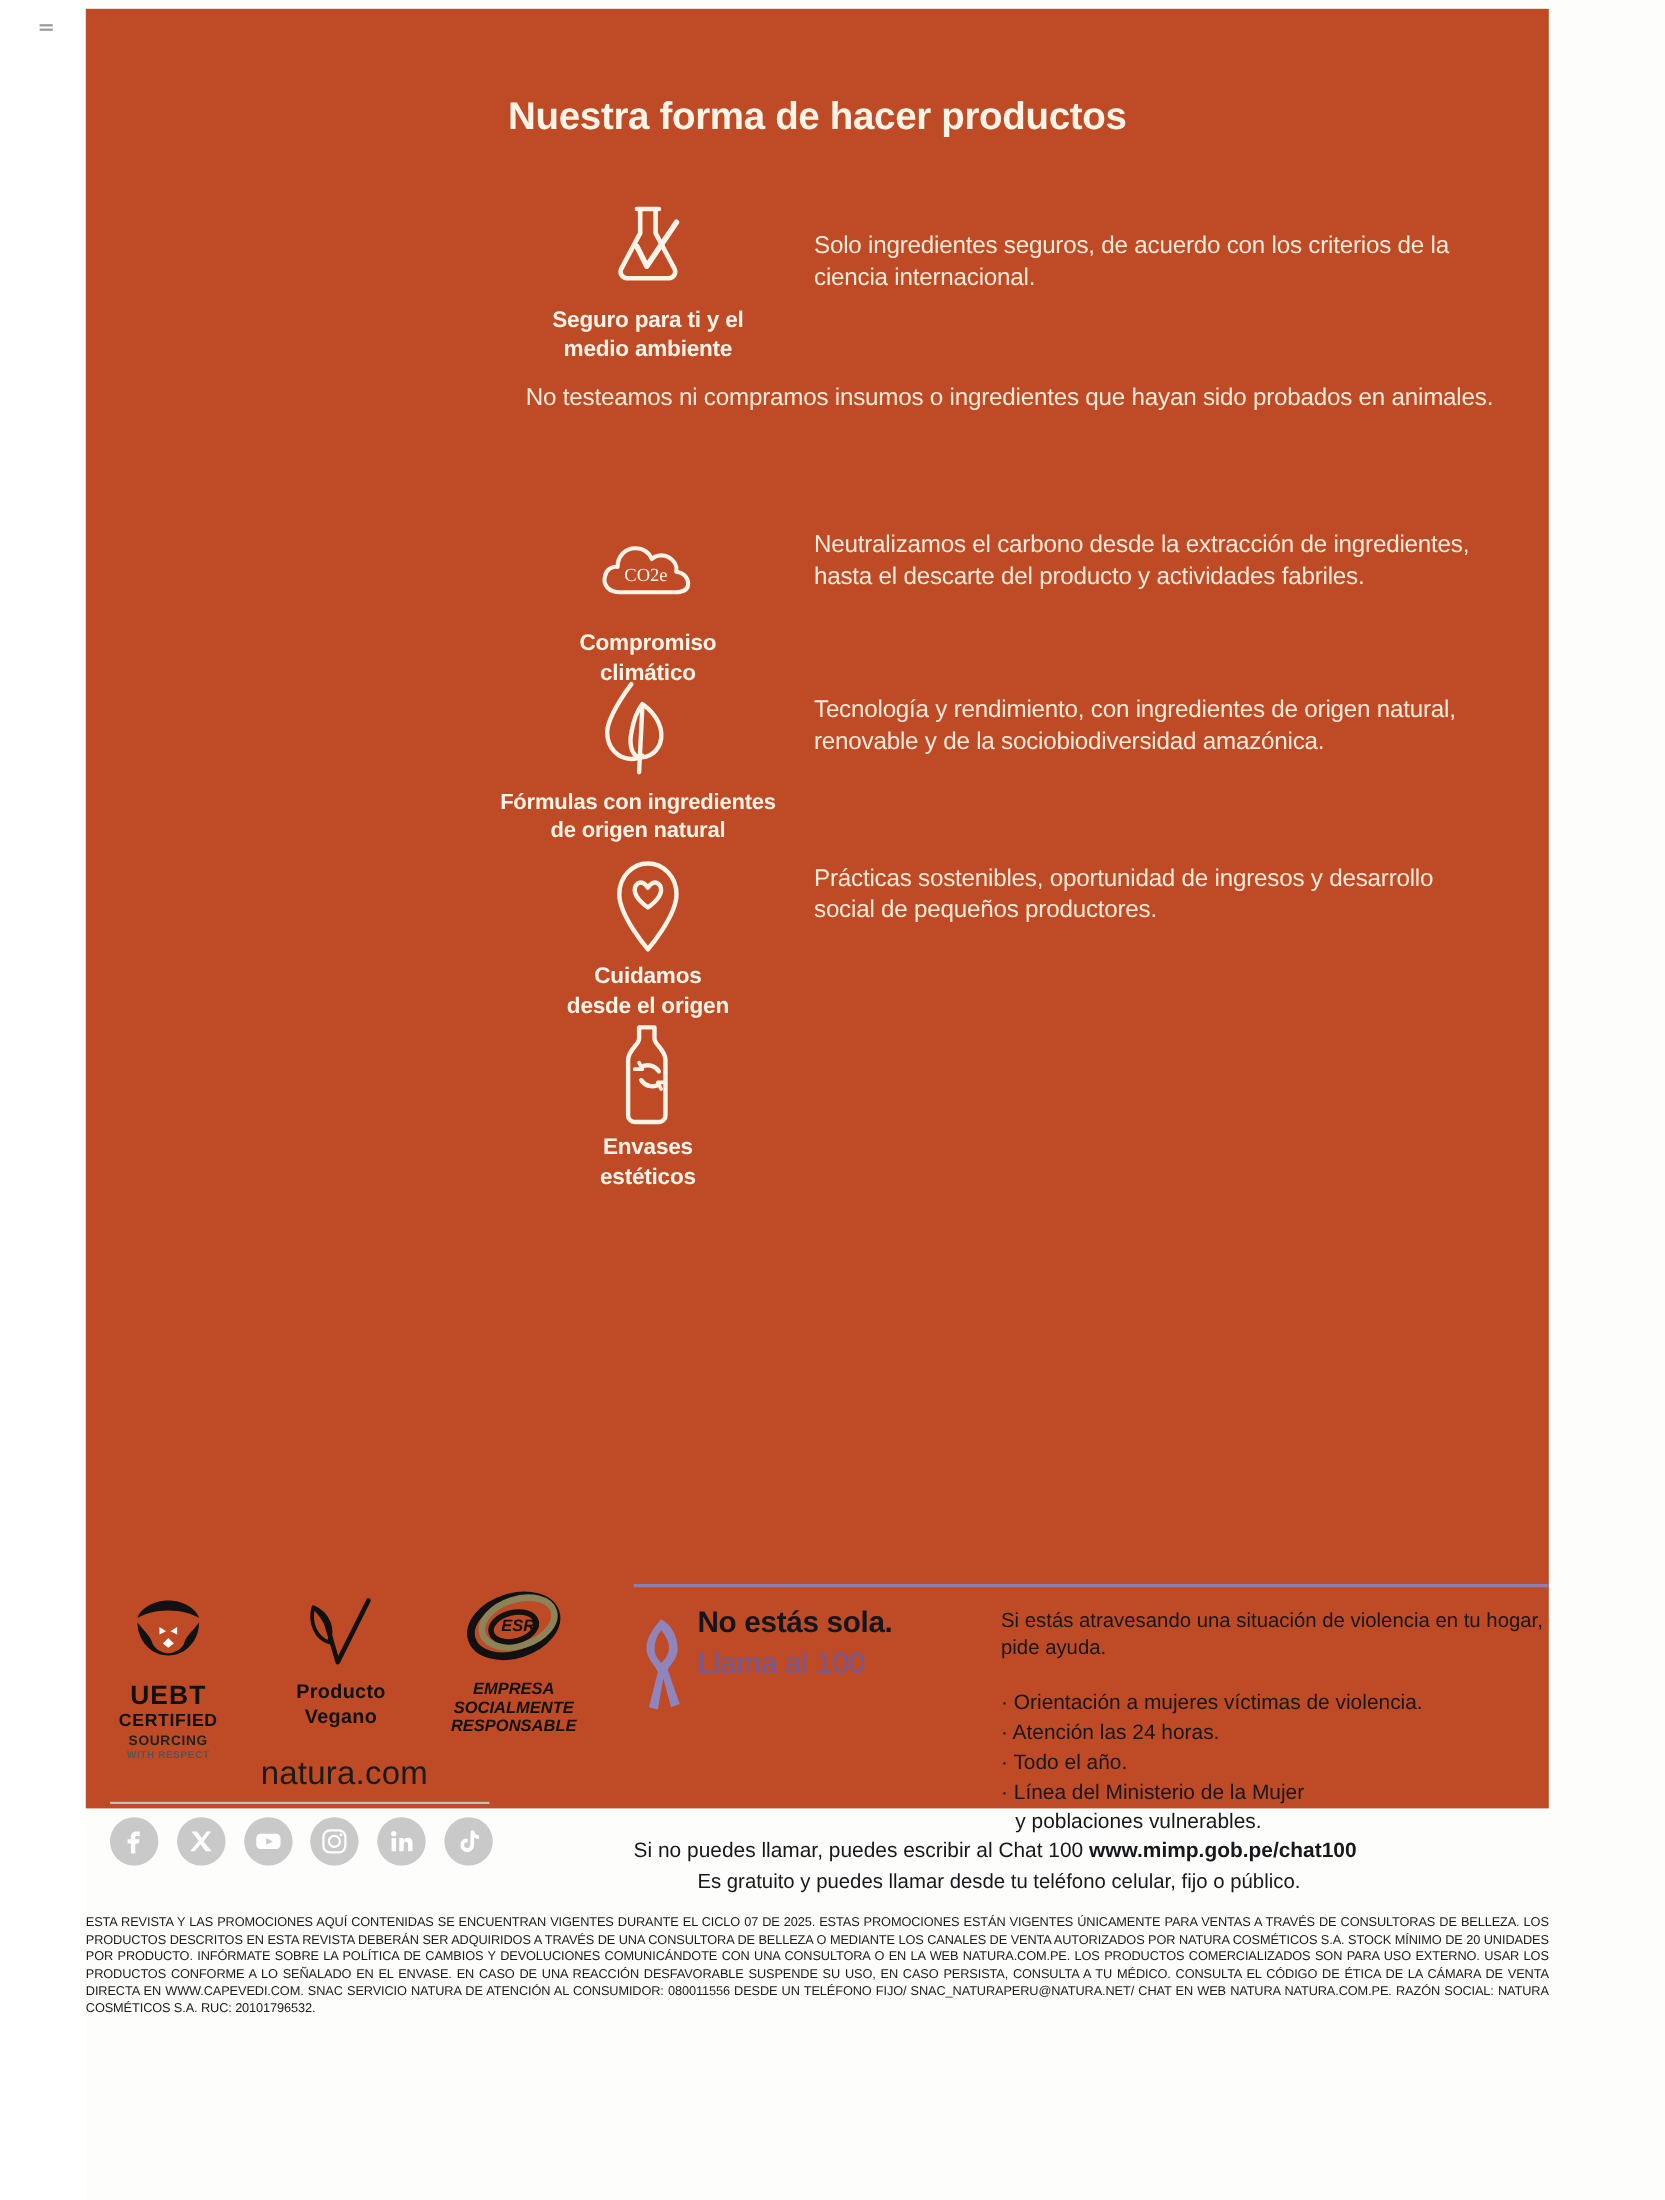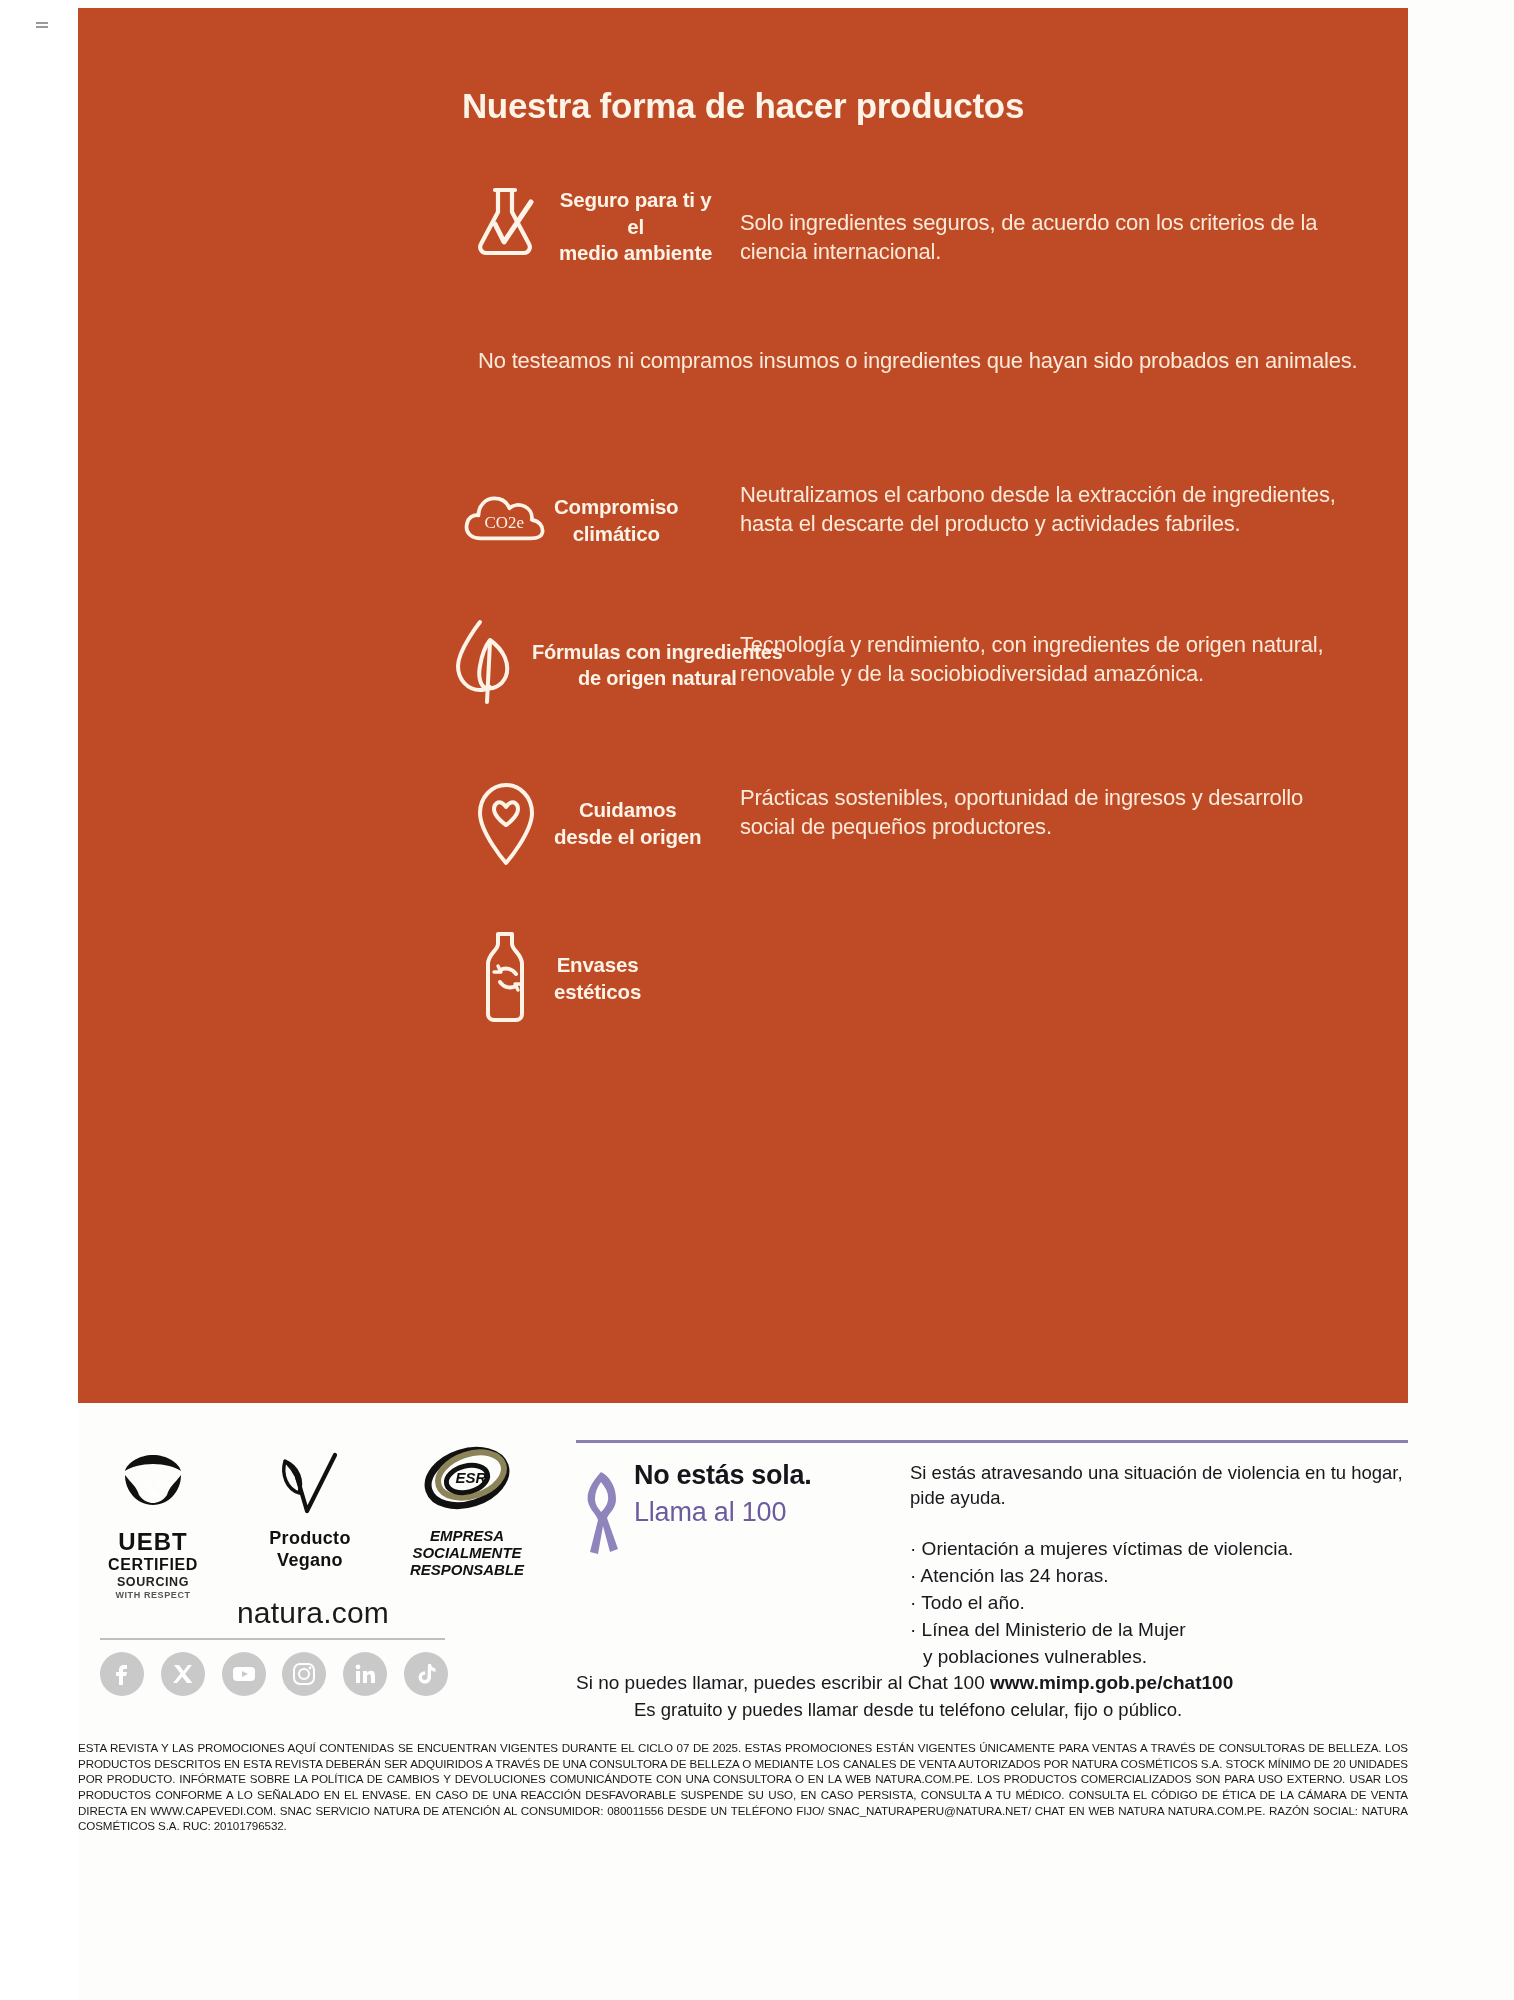--- a/index.html
+++ b/index.html
@@ -39,21 +39,21 @@
     background: #9a9a9a;
     margin-bottom: 2.5px;
   }
 
   
   .hero {
     position: absolute;
     left: 78px;
     top: 8px;
     width: 1330px;
-    height: 1395px;
+    height: 1636px;
     background: #bf4b26;
   }
 
   .hero-title {
     position: absolute;
     top: 78px;
     left: 0;
     width: 100%;
     text-align: center;
     color: #fdf3e7;
@@ -67,21 +67,21 @@
     left: 380px;
     width: 900px;
     display: flex;
     align-items: flex-start;
   }
 
   .feature-left {
     width: 262px;
     flex: 0 0 262px;
     display: flex;
-    flex-direction: row;
+    flex-direction: column;
     align-items: center;
   }
   .feature-icon {
     width: 96px;
     height: 96px;
     display: flex;
     align-items: center;
     justify-content: center;
   }
   .feature-icon svg { display:block; }

